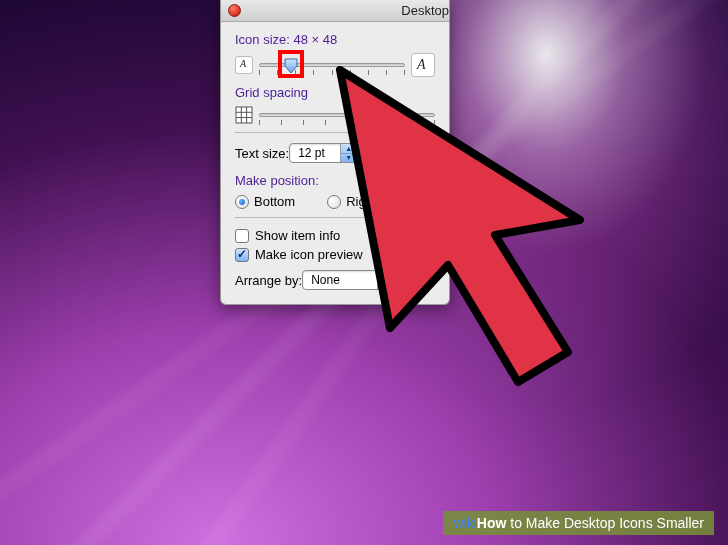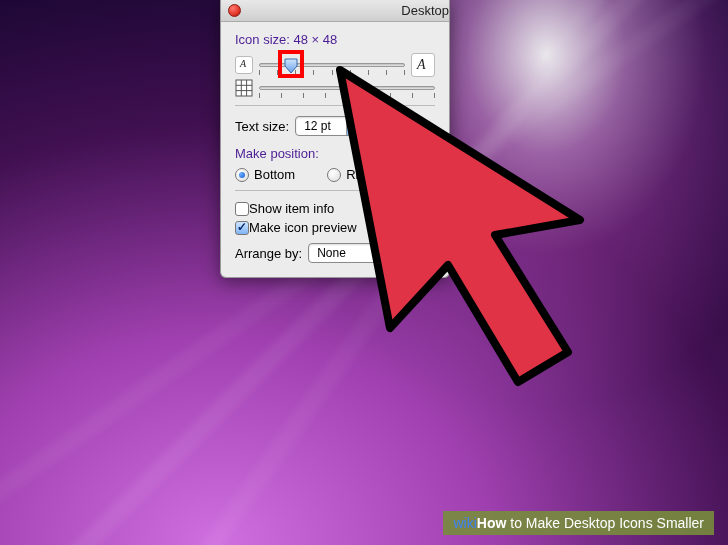--- a/index.html
+++ b/index.html
@@ -139,21 +139,20 @@
 }
 .grid-icon svg { display: block; }
 hr.sep {
   border: none;
   border-top: 1px solid #bbb;
   margin: 8px 0 10px;
 }
 .field-row {
   display: flex;
   align-items: center;
-  gap: 6px;
   margin-bottom: 10px;
 }
 .combobox {
   display: inline-flex;
   align-items: center;
   background: #fff;
   border: 1px solid #8a8a8a;
   border-radius: 4px;
   box-shadow: inset 0 1px 2px rgba(0,0,0,0.15);
   height: 20px;
@@ -206,20 +205,21 @@
   left: 3px;
   top: 3px;
   width: 6px;
   height: 6px;
   border-radius: 50%;
   background: radial-gradient(circle at 30% 30%, #6ab0ff, #1a5cd0);
 }
 .check {
   display: flex;
   align-items: center;
+  gap: 6px;
   margin-bottom: 4px;
 }
 .checkbox {
   width: 14px;
   height: 14px;
   border: 1px solid #777;
   border-radius: 3px;
   background: #fff;
   position: relative;
   flex: none;
@@ -294,20 +294,23 @@
                   <stop offset="1" stop-color="#6aa0e8"></stop>
                 </linearGradient>
               </defs>
           </svg>
         </div>
         <div class="highlight-box" id="icon-size-highlight" style="top: -6px; width: 26px; height: 28px; left: calc(22% - 13px);"></div>
       </div>
       <div class="thumb-icon"></div>
     </div>
 
+    <div class="row" style="margin-top:8px;">
+      <span>Grid spacing</span>
+    </div>
     <div class="slider-row">
       <span class="grid-icon">
         <svg width="18" height="18" viewBox="0 0 18 18">
           <rect x="1" y="1" width="16" height="16" fill="#fff" stroke="#555"></rect>
           <line x1="1" y1="6.3" x2="17" y2="6.3" stroke="#555"></line>
           <line x1="1" y1="11.6" x2="17" y2="11.6" stroke="#555"></line>
           <line x1="6.3" y1="1" x2="6.3" y2="17" stroke="#555"></line>
           <line x1="11.6" y1="1" x2="11.6" y2="17" stroke="#555"></line>
         </svg>
       </span>

